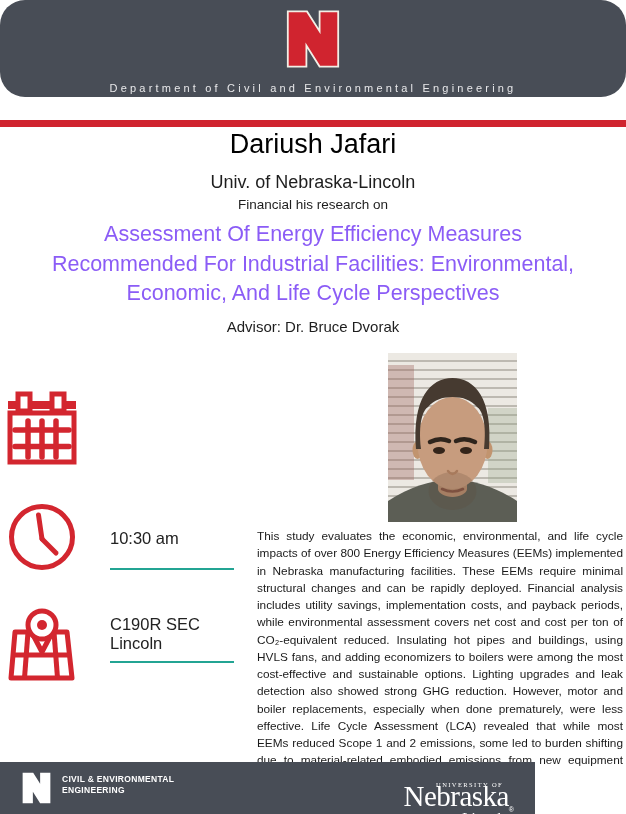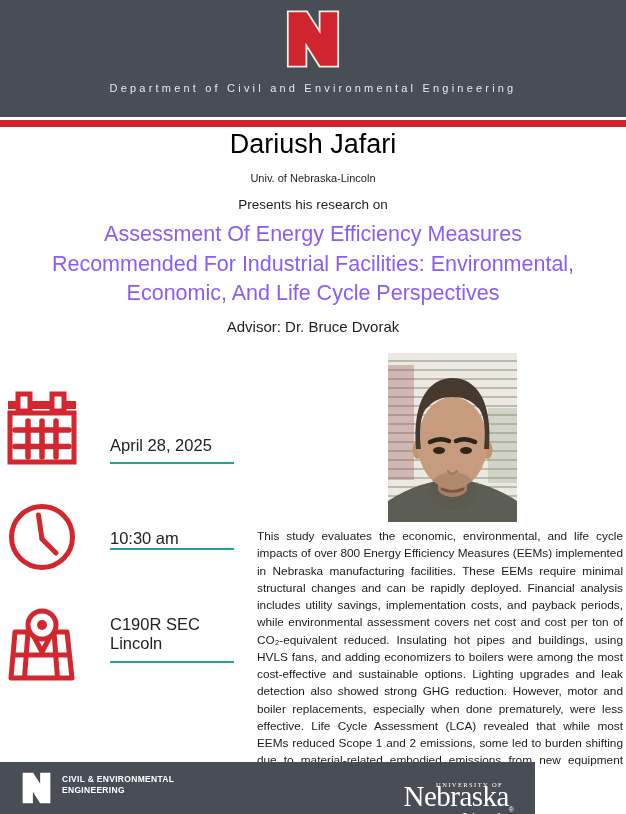--- a/index.html
+++ b/index.html
@@ -1,40 +1,40 @@
 <!DOCTYPE html>
 <html><head>
 <meta charset="utf-8">
 <style>
   html,body{margin:0;padding:0;background:#fff;}
   .page{position:relative;width:626px;height:814px;background:#fff;overflow:hidden;
         font-family:"Liberation Sans",sans-serif;color:#1e1e1e;}
 
   
-  .top-banner{position:absolute;top:0;left:0;width:626px;height:117px;background:#484d56;}
+  .top-banner{position:absolute;top:0;left:0;width:626px;height:97px;background:#484d56;border-radius:25px;}
   .header-n{position:absolute;left:283px;top:8px;width:60px;height:62px;}
   .dept-line{position:absolute;top:82px;left:0;width:626px;text-align:center;
              color:#e8e8ea;font-size:11px;letter-spacing:3.2px;font-weight:400;}
   .red-band{position:absolute;top:120px;left:0;width:626px;height:7px;background:#d0242f;}
 
   
   .speaker-name{position:absolute;top:129px;left:0;width:626px;text-align:center;
                 font-size:27px;color:#000000;}
-  .speaker-affil{position:absolute;top:172px;left:0;width:626px;text-align:center;font-size:11px;}
+  .speaker-affil{position:absolute;top:172px;left:0;width:626px;text-align:center;font-size:18px;}
   .speaker-presents{position:absolute;top:197px;left:0;width:626px;text-align:center;font-size:13.5px;}
   .talk-title{position:absolute;top:220px;left:33px;width:560px;text-align:center;
               font-size:21.5px;line-height:29.5px;color:#8b5cf6;}
   .advisor{position:absolute;top:318px;left:0;width:626px;text-align:center;font-size:15px;}
 
   
   .icon{position:absolute;}
   .detail-label{position:absolute;left:110px;width:124px;font-size:16.5px;color:#222;
                 border-bottom:2px solid #23a493;}
   .lbl-date{top:436px;padding-bottom:7px;}
-  .lbl-time{top:529px;padding-bottom:0;}
+  .lbl-time{top:529px;padding-bottom:20px;}
   .lbl-loc{top:615px;padding-bottom:8px;}
 
   
   .photo{position:absolute;left:388px;top:353px;width:129px;height:169px;}
   .abstract{position:absolute;left:257px;top:528px;width:366px;font-size:11.8px;
             line-height:17.25px;text-align:justify;color:#1a1a1a;}
 
   
   .footer{position:absolute;top:762px;left:0;width:535px;height:52px;background:#484d56;}
   .footer-n{position:absolute;left:20px;top:9px;width:33px;height:34px;}
@@ -56,21 +56,21 @@
   <div class="top-banner">
     <svg class="header-n" viewBox="0 0 100 100">
       <path d="M8,4 H40 L61,37 V4 H92 V96 H61 L39,61 V96 H8 Z" fill="#d0242f" stroke="#f2efe6" stroke-width="3" stroke-linejoin="miter"></path>
     </svg>
     <div class="dept-line">Department of Civil and Environmental Engineering</div>
   </div>
   <div class="red-band"></div>
 
   <div class="speaker-name">Dariush Jafari</div>
   <div class="speaker-affil">Univ. of Nebraska-Lincoln</div>
-  <div class="speaker-presents">Presents his research on</div>
+  <div class="speaker-presents">Financial his research on</div>
   <div class="talk-title">
     <div>Assessment Of Energy Efficiency Measures</div>
     <div>Recommended For Industrial Facilities: Environmental,</div>
     <div>Economic, And Life Cycle Perspectives</div>
   </div>
   <div class="advisor">Advisor: Dr. Bruce Dvorak</div>
 
   <svg class="icon" style="left:6px;top:391px;width:72px;height:75px;" viewBox="0 0 72 75">
     <g stroke="#d3262f" fill="none">
       <line x1="2" y1="14" x2="70" y2="14" stroke-width="8"></line>
@@ -79,21 +79,20 @@
       <rect x="4" y="22" width="64" height="49" stroke-width="5"></rect>
       <g stroke-width="5.5" stroke-linecap="round">
         <line x1="9" y1="39" x2="63" y2="39"></line>
         <line x1="9" y1="55.5" x2="63" y2="55.5"></line>
         <line x1="22" y1="30" x2="22" y2="66"></line>
         <line x1="36" y1="30" x2="36" y2="66"></line>
         <line x1="50" y1="30" x2="50" y2="66"></line>
       </g>
     </g>
   </svg>
-  <div class="detail-label lbl-date">April 28, 2025</div>
 
   <svg class="icon" style="left:8px;top:502px;width:68px;height:70px;" viewBox="0 0 68 70">
     <circle cx="34" cy="35" r="30.5" stroke="#d3262f" stroke-width="5" fill="none"></circle>
     <g stroke="#d3262f" stroke-width="5" stroke-linecap="round">
       <line x1="34" y1="37" x2="30.5" y2="13"></line>
       <line x1="34" y1="37" x2="48" y2="51"></line>
     </g>
   </svg>
   <div class="detail-label lbl-time">10:30 am</div>
 

